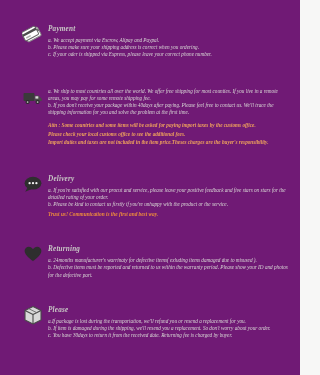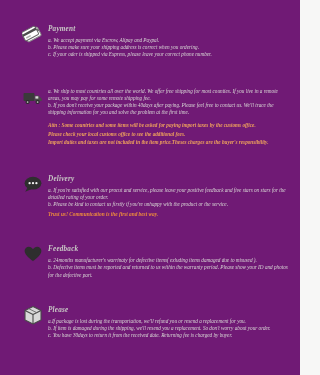--- a/index.html
+++ b/index.html
@@ -150,21 +150,21 @@
       <p class="emph">Trust us! Communication is the first and best way.</p>
     </div>
   </div>
 
   <div class="section sec-guarantee">
     <span class="icon">
       <svg viewBox="0 0 22 22" xmlns="http://www.w3.org/2000/svg">
         <path d="M11 18.2S2.6 12.6 2.6 8.1c0-2.5 2-4.3 4.3-4.3 1.7 0 3.2 1 4.1 2.4.9-1.4 2.4-2.4 4.1-2.4 2.3 0 4.3 1.8 4.3 4.3 0 4.5-8.4 10.1-8.4 10.1z" fill="#2e2e2e"></path>
       </svg>
     </span>
-    <div class="heading">Feedback</div>
+    <div class="heading">Returning</div>
     <div class="body-block">
       <p class="line">a. 24months manufacturer's warrinaty for defective items( exluding items damaged due to misused ).</p>
       <p class="line">b. Defective items must be reported and returned to us within the warranty period. Please show your ID and photos for the defective part.</p>
     </div>
   </div>
 
   <div class="section sec-return">
     <span class="icon">
       <svg viewBox="0 0 22 22" xmlns="http://www.w3.org/2000/svg">
         <path d="M11 2.6l8 4v9.4l-8 4-8-4V6.6z" fill="#d8d8d8" stroke="#4a4a4a" stroke-width="1.1" stroke-linejoin="round"></path>

